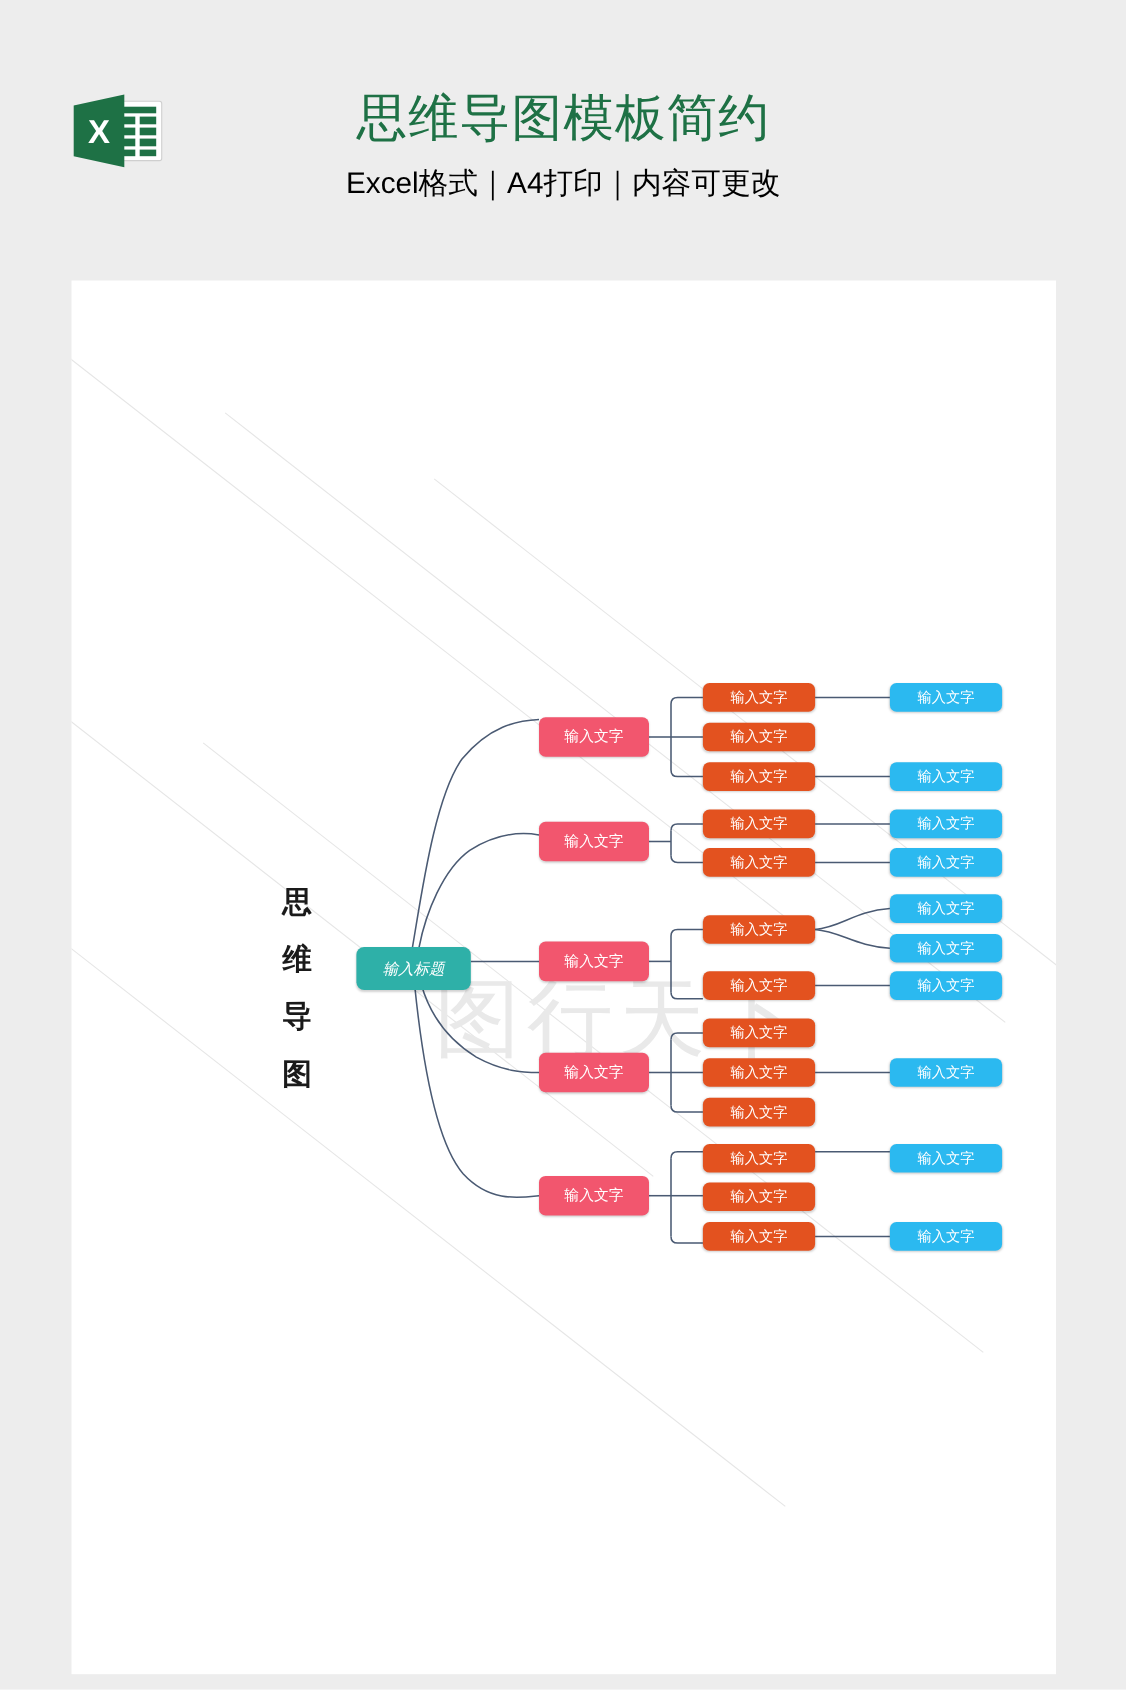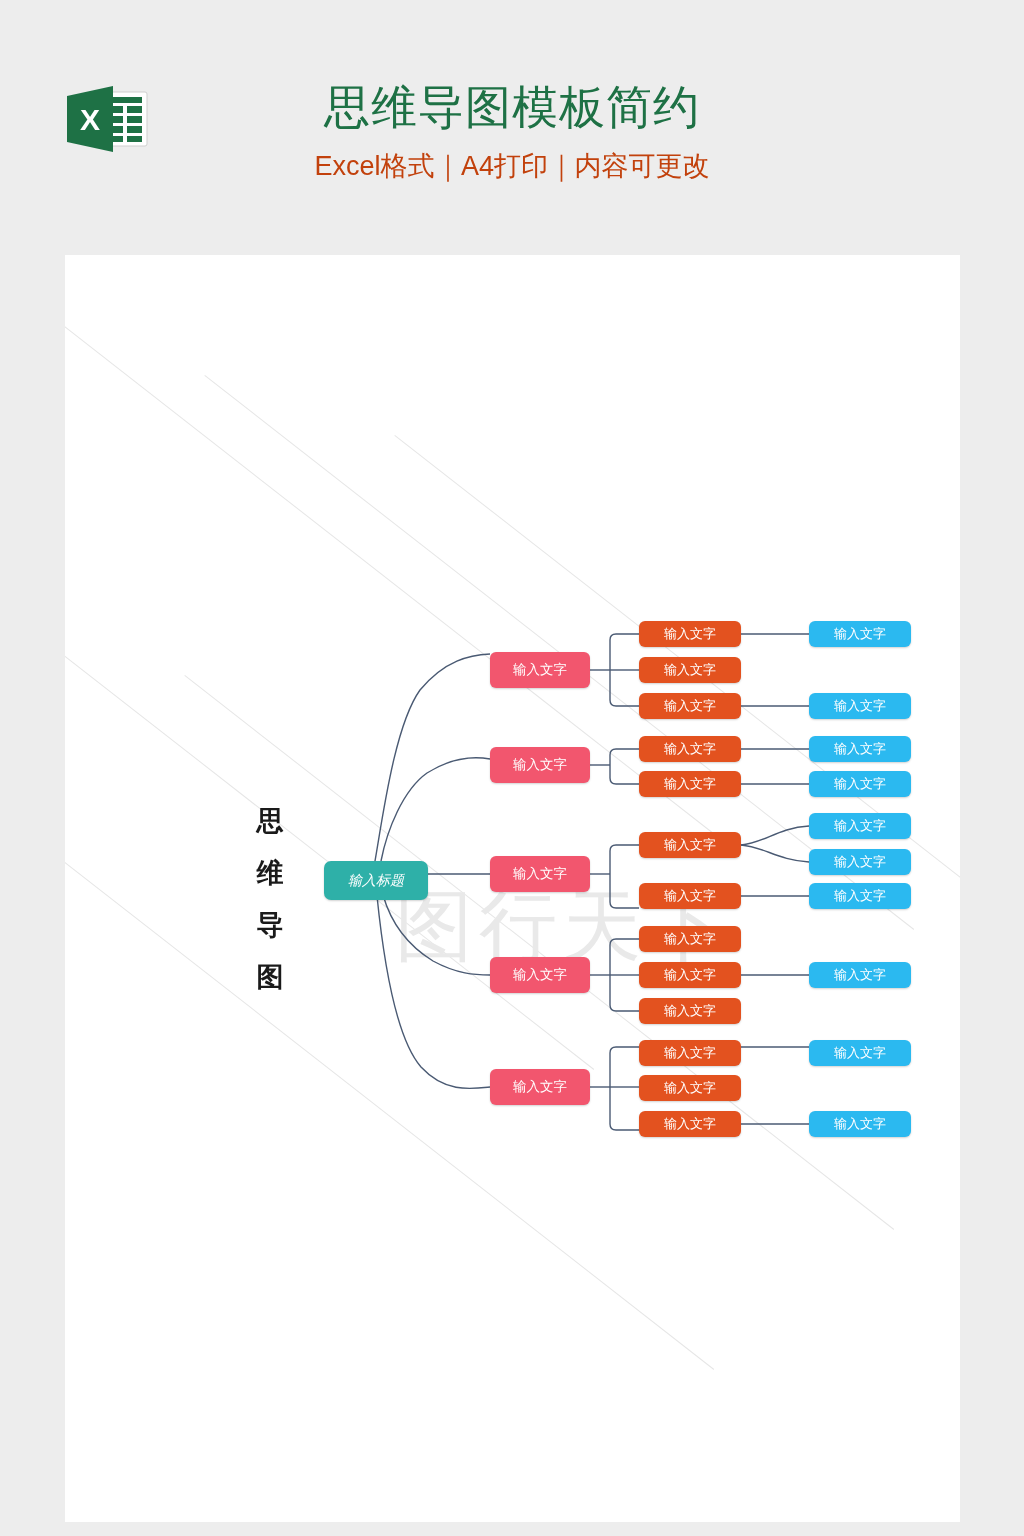--- a/index.html
+++ b/index.html
@@ -23,21 +23,21 @@
     text-align:center;
     font-size:46px;font-weight:normal;
     color:#1e7145;
     letter-spacing:1px;
     line-height:1;
   }
   .subtitle{
     position:absolute;left:0;top:152px;width:1024px;
     text-align:center;
     font-size:27px;
-    color:#c2410c;
+    color:#000000;
     line-height:1.1;
   }
   
   .page{
     position:absolute;left:65px;top:255px;
     width:895px;height:1267px;
     background:#ffffff;
     overflow:hidden;
   }
   .wm-line{

